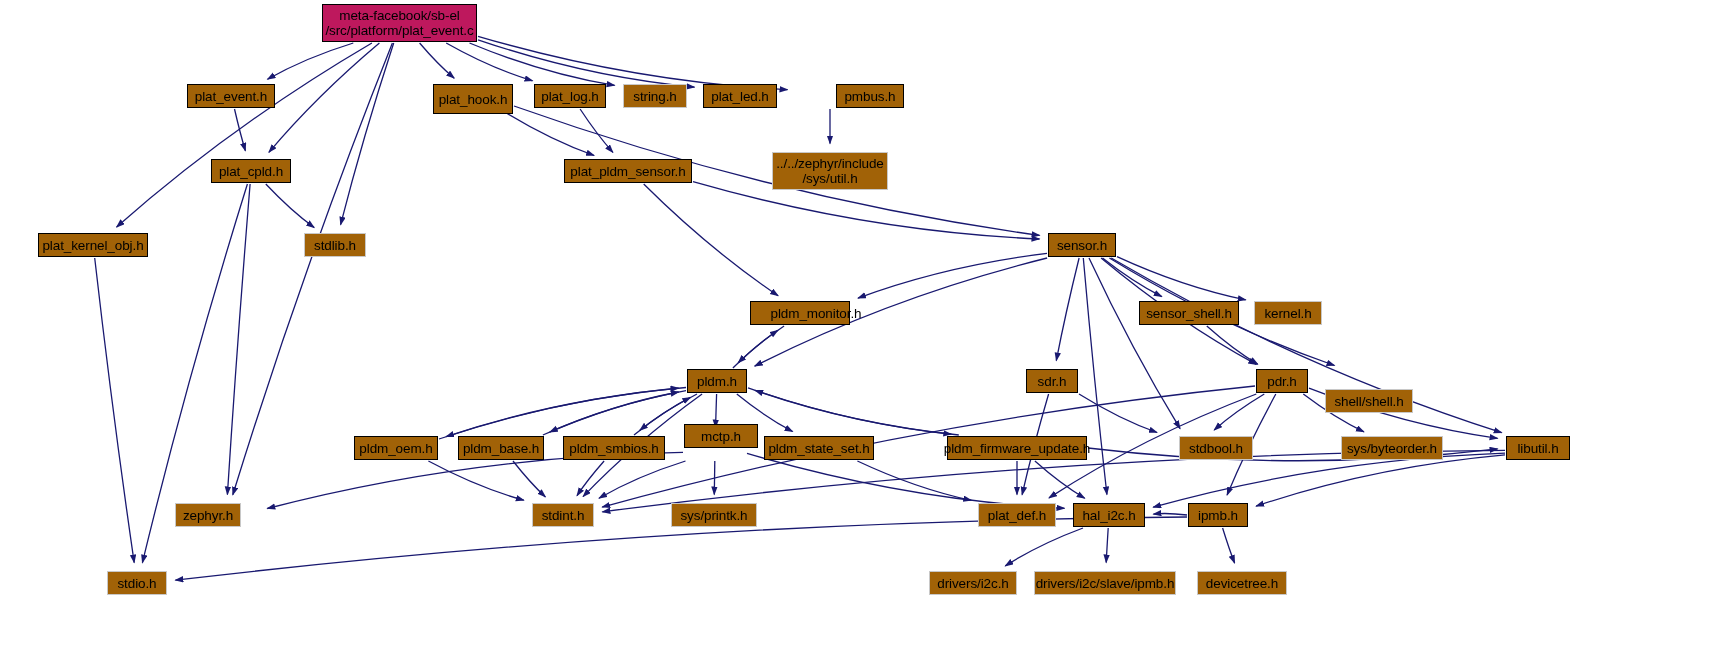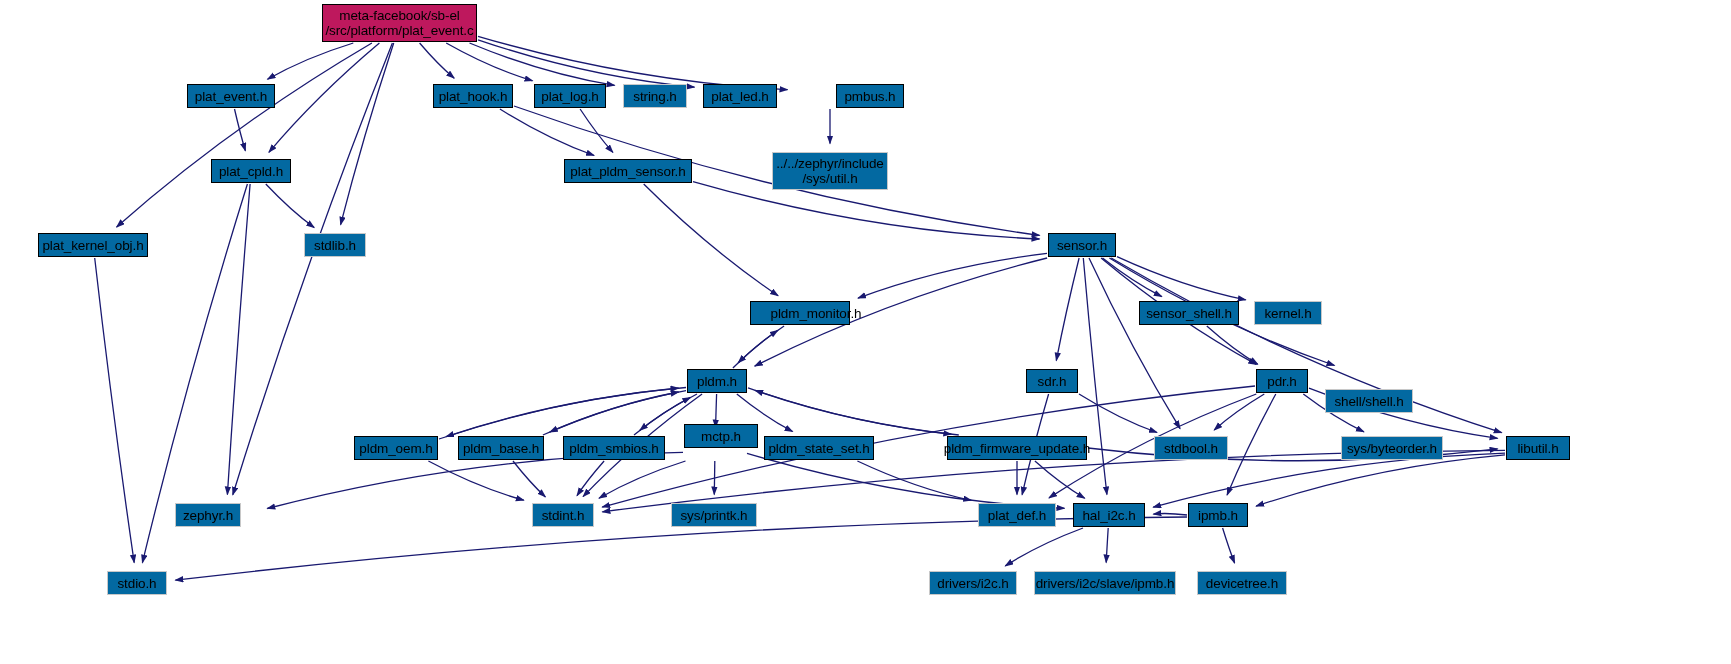--- a/index.html
+++ b/index.html
@@ -28,21 +28,21 @@
   .node {
     position: absolute;
     box-sizing: border-box;
     display: flex;
     align-items: center;
     justify-content: center;
     text-align: center;
     font-size: 13.5px;
     line-height: 15px;
     color: #000000;
-    background: #0369a1;
+    background: #a16207;
     border: 1px solid #c8c8c8;
     white-space: pre;
     letter-spacing: -0.1px;
   }
   .node.solid {
     border: 1.4px solid #000000;
   }
   .node.root {
     border: 1.4px solid #000000;
     background: #be185d;
@@ -130,21 +130,21 @@
         <path d="M1187.0,515.0 Q1166.5,512.5 1153.4,514.1" marker-end="url(#arrow)"></path>
         <path d="M1187.0,517.0 Q675.7,521.1 175.4,580.2" marker-end="url(#arrow)"></path>
         <path d="M857.4,461.0 Q915.7,488.4 971.3,500.4" marker-end="url(#arrow)"></path>
         <path d="M1206.8,326.0 Q1233.5,349.8 1257.8,364.2" marker-end="url(#arrow)"></path>
       </g>
   </svg>
   <div id="nodes-group">
       <div class="node root" style="left: 322px; top: 4px; width: 155px; height: 38px;">meta-facebook/sb-el
 /src/platform/plat_event.c</div>
       <div class="node solid" style="left: 187px; top: 84px; width: 88px; height: 24px;">plat_event.h</div>
-      <div class="node solid" style="left: 433px; top: 84px; width: 80px; height: 24px;">plat_hook.h</div>
+      <div class="node solid" style="left: 433px; top: 84px; width: 80px; height: 30px;">plat_hook.h</div>
       <div class="node solid" style="left: 534px; top: 84px; width: 72px; height: 24px;">plat_log.h</div>
       <div class="node faint" style="left: 623px; top: 84px; width: 64px; height: 24px;">string.h</div>
       <div class="node solid" style="left: 703px; top: 84px; width: 74px; height: 24px;">plat_led.h</div>
       <div class="node solid" style="left: 836px; top: 84px; width: 68px; height: 24px;">pmbus.h</div>
       <div class="node solid" style="left: 211px; top: 159px; width: 80px; height: 24px;">plat_cpld.h</div>
       <div class="node solid" style="left: 564px; top: 159px; width: 128px; height: 24px;">plat_pldm_sensor.h</div>
       <div class="node faint" style="left: 772px; top: 152px; width: 116px; height: 38px;">../../zephyr/include
 /sys/util.h</div>
       <div class="node solid" style="left: 38px; top: 233px; width: 110px; height: 24px;">plat_kernel_obj.h</div>
       <div class="node faint" style="left: 304px; top: 233px; width: 62px; height: 24px;">stdlib.h</div>
@@ -155,21 +155,21 @@
       <div class="node solid" style="left: 687px; top: 369px; width: 60px; height: 24px;">pldm.h</div>
       <div class="node solid" style="left: 1026px; top: 369px; width: 52px; height: 24px;">sdr.h</div>
       <div class="node solid" style="left: 1256px; top: 369px; width: 52px; height: 24px;">pdr.h</div>
       <div class="node faint" style="left: 1325px; top: 369px; width: 88px; height: 24px; margin-top: 20px;">shell/shell.h</div>
       <div class="node solid" style="left: 354px; top: 436px; width: 84px; height: 24px;">pldm_oem.h</div>
       <div class="node solid" style="left: 458px; top: 436px; width: 86px; height: 24px;">pldm_base.h</div>
       <div class="node solid" style="left: 563px; top: 436px; width: 102px; height: 24px;">pldm_smbios.h</div>
       <div class="node solid" style="left: 684px; top: 424px; width: 74px; height: 24px;">mctp.h</div>
       <div class="node solid" style="left: 764px; top: 436px; width: 110px; height: 24px;">pldm_state_set.h</div>
       <div class="node solid" style="left: 947px; top: 436px; width: 140px; height: 24px;">pldm_firmware_update.h</div>
-      <div class="node faint" style="left: 1154px; top: 436px; width: 74px; height: 24px;">stdbool.h</div>
+      <div class="node faint" style="left: 1179px; top: 436px; width: 74px; height: 24px;">stdbool.h</div>
       <div class="node faint" style="left: 1341px; top: 436px; width: 102px; height: 24px;">sys/byteorder.h</div>
       <div class="node solid" style="left: 1506px; top: 436px; width: 64px; height: 24px;">libutil.h</div>
       <div class="node faint" style="left: 175px; top: 503px; width: 66px; height: 24px;">zephyr.h</div>
       <div class="node faint" style="left: 532px; top: 503px; width: 62px; height: 24px;">stdint.h</div>
       <div class="node faint" style="left: 671px; top: 503px; width: 86px; height: 24px;">sys/printk.h</div>
       <div class="node faint" style="left: 978px; top: 503px; width: 78px; height: 24px;">plat_def.h</div>
       <div class="node solid" style="left: 1073px; top: 503px; width: 72px; height: 24px;">hal_i2c.h</div>
       <div class="node solid" style="left: 1188px; top: 503px; width: 60px; height: 24px;">ipmb.h</div>
       <div class="node faint" style="left: 107px; top: 571px; width: 60px; height: 24px;">stdio.h</div>
       <div class="node faint" style="left: 929px; top: 571px; width: 88px; height: 24px;">drivers/i2c.h</div>

